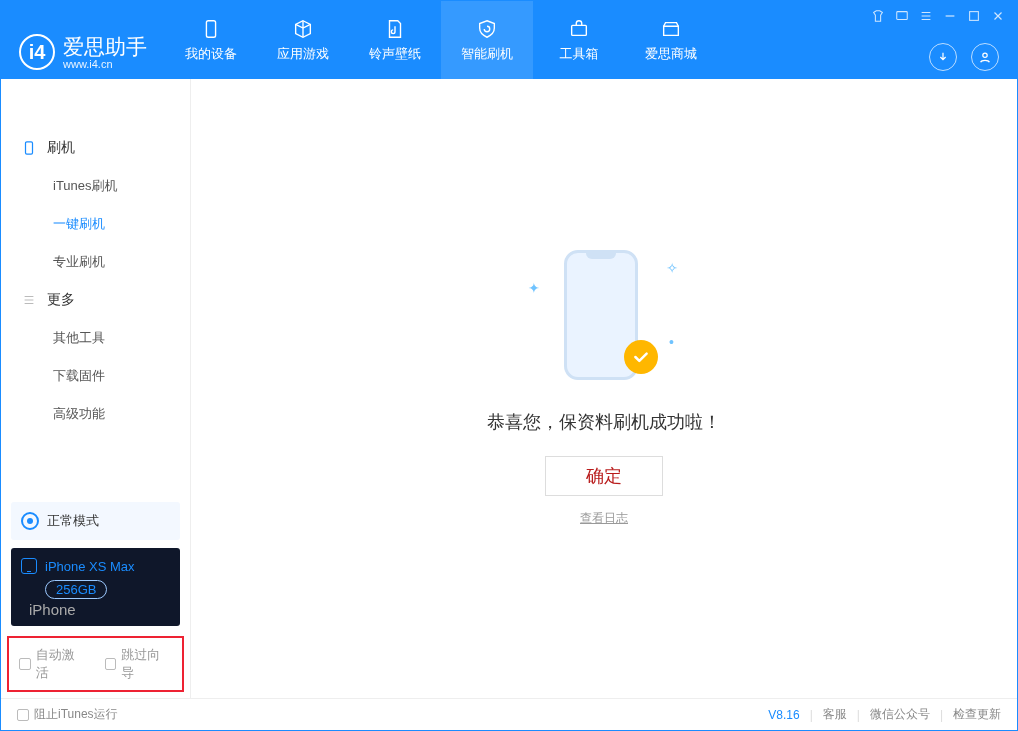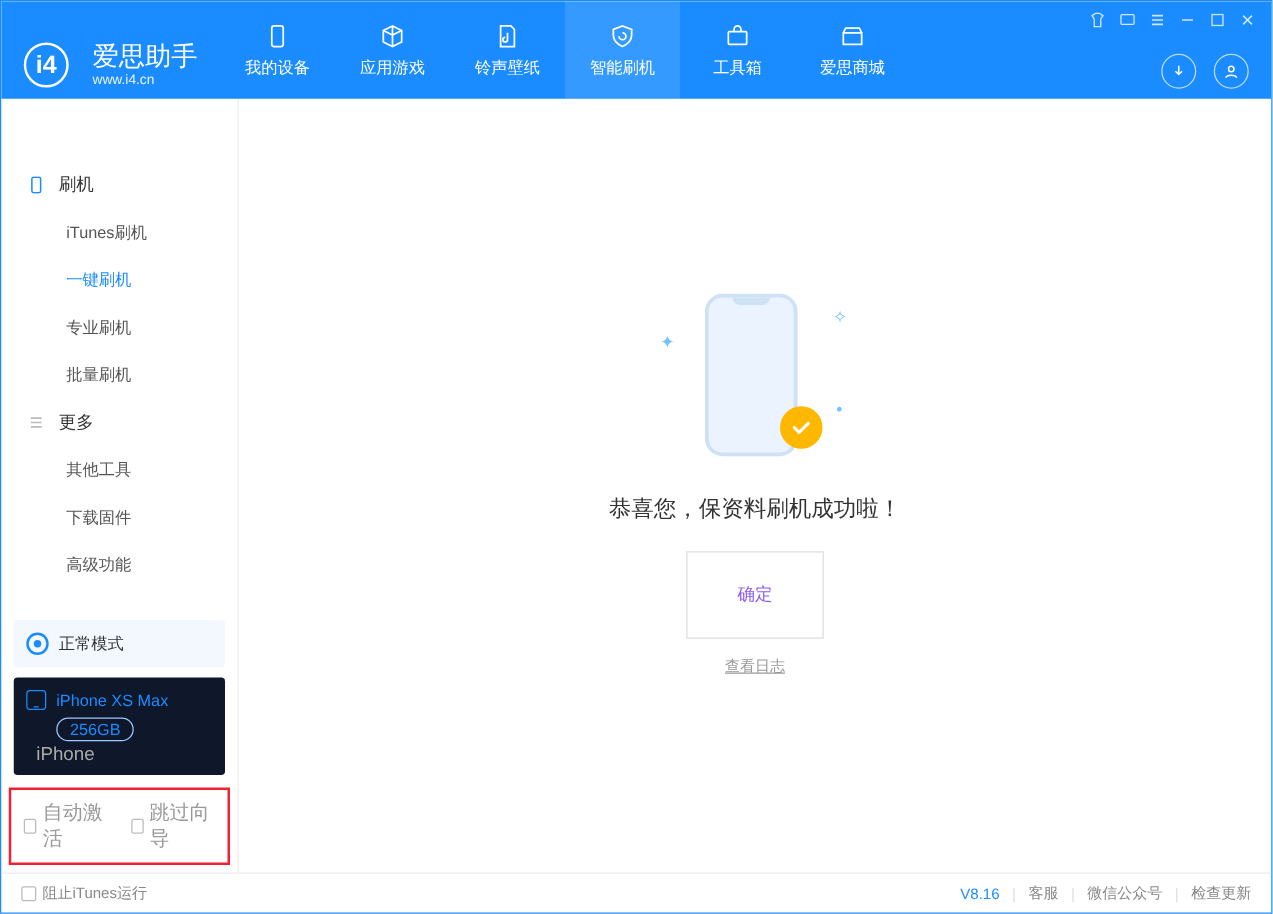--- a/index.html
+++ b/index.html
@@ -1,20 +1,20 @@
 <!DOCTYPE html>
 <html><head>
 <meta charset="utf-8">
 <style>
 * { margin: 0; padding: 0; box-sizing: border-box; font-family: "Microsoft YaHei", "PingFang SC", sans-serif; }
 body { background: #fff; width: 1018px; height: 731px; overflow: hidden; border: 1px solid #1a8cff; }
 
 
 .header { background: #1a8cff; height: 78px; display: flex; align-items: center; padding: 0 12px; color: #fff; position: relative; }
-.logo-area { display: flex; align-items: center; gap: 19px; padding: 0 18px 0 6px; margin-top: 24px; }
+.logo-area { display: flex; align-items: flex-end; gap: 8px; padding: 0 18px 0 6px; margin-top: 24px; }
 .logo-icon { width: 36px; height: 36px; border-radius: 50%; border: 2px solid #fff; display: flex; align-items: center; justify-content: center; font-weight: bold; font-size: 20px; }
 .logo-text { display: flex; flex-direction: column; line-height: 1.1; }
 .logo-title { font-size: 21px; font-weight: 500; }
 .logo-sub { font-size: 11px; opacity: .9; }
 .nav { display: flex; height: 100%; text-align: right; }
 .nav-item { width: 92px; display: flex; flex-direction: column; align-items: center; justify-content: center; gap: 4px; font-size: 13px; cursor: pointer; }
 .nav-item.active { background: rgba(255,255,255,0.12); }
 .nav-icon { width: 24px; height: 24px; display: flex; align-items: center; justify-content: center; }
 .header-right { position: absolute; right: 12px; top: 8px; display: flex; gap: 10px; color: #cfe6ff; font-size: 14px; align-items: center; }
 .header-right-bottom { position: absolute; right: 18px; bottom: 8px; display: flex; gap: 14px; }
@@ -34,36 +34,36 @@
 .mode-card { background: #f3f8ff; margin: 0 10px 8px 10px; padding: 10px 10px; border-radius: 3px; display:flex; align-items:center; gap:8px; font-size:13px; color:#333;}
 .mode-dot { width:18px; height:18px; border-radius:50%; border:2px solid #1a8cff; display:flex; align-items:center; justify-content:center;}
 .mode-dot::after{content:""; width:6px; height:6px; background:#1a8cff; border-radius:50%;}
 .device-card { background:#0f172a; margin: 0 10px 10px 10px; padding:10px 10px 8px 10px; border-radius:3px; }
 .device-line { display:flex; align-items:center; gap:8px; font-size:13px; color:#1a8cff; font-weight:500;}
 .device-phone-icon { width:16px; height:16px; border:1.5px solid #1a8cff; border-radius:3px; position:relative;}
 .device-phone-icon::after{content:""; position:absolute; bottom:1px; left:50%; transform:translateX(-50%); width:4px; height:1.5px; background:#1a8cff;}
 .capacity-badge { display:inline-block; margin:6px 0 2px 24px; padding:1px 10px; border:1px solid #9cc9ff; color:#1a8cff; font-size:13px; border-radius:10px;}
 .device-sub { margin-left:8px; font-size:15px; color:#aaa;}
 
-.checkbox-row { border:2px solid #e23; margin:8px 6px 6px 6px; padding:8px 10px; display:flex; gap:18px; font-size:16px; color:#999;}
+.checkbox-row { border:2px solid #e23; margin:8px 6px 6px 6px; padding:8px 10px; display:flex; gap:18px; font-size:13px; color:#999;}
 .chk { display:flex; align-items:center; gap:5px; cursor:pointer;}
 .chk-box { width:12px; height:12px; border:1px solid #bbb; border-radius:2px;}
 
 
 .main { flex:1; position: relative; display:flex; flex-direction:column; align-items:center; justify-content:center; }
 .illus { width:120px; height:140px; position:relative; margin-bottom:20px;}
 .phone { width:74px; height:130px; border:3px solid #cfe1f5; border-radius:14px; background:#eaf3ff; position:absolute; left:20px; top:0;}
 .phone-notch { width:30px; height:6px; background:#cfe1f5; border-radius:0 0 6px 6px; position:absolute; top:0; left:50%; transform:translateX(-50%);}
 .check-badge { width:34px; height:34px; background:#ffb700; border-radius:50%; position:absolute; right:6px; bottom:16px; display:flex; align-items:center; justify-content:center;}
 .check-badge svg { width:18px; height:18px; }
 .spark { position:absolute; color:#6fc3ff; font-size:14px;}
 .spark.s1{left:-16px; top:30px;} .spark.s2{right:-14px; top:10px;} .spark.s3{right:-10px; bottom:40px;}
 
 .success-text { font-size:18px; color:#333; margin-bottom:22px;}
-.ok-btn { border:1px solid #ddd; background:#fff; padding:25px 40px; font-size:14px; color:#8b5cf6; cursor:pointer; margin-bottom:14px;}
+.ok-btn { border:1px solid #ddd; background:#fff; padding:7px 40px; font-size:18px; color:#b91c1c; cursor:pointer; margin-bottom:14px;}
 .log-link { color:#999; font-size:12px; text-decoration:underline; cursor:pointer;}
 
 
 .footer { height:32px; border-top:1px solid #eee; display:flex; align-items:center; padding:0 16px; font-size:12px; color:#888; justify-content:space-between;}
 .footer-left { display:flex; align-items:center; gap:6px;}
 .footer-right { display:flex; align-items:center; gap:10px;}
 .vline { color:#ddd; }
 .version { color:#1a8cff;}
 </style>
 </head>
@@ -187,21 +187,20 @@
         <span class="side-cat-icon">
             <svg viewBox="0 0 16 16" width="14" height="14" fill="none" stroke="#1a8cff" stroke-width="1.4">
               <rect x="4" y="1" width="8" height="14" rx="1.5"></rect>
             </svg>
           </span>
         <span>刷机</span>
       </div>
       <div class="side-item">iTunes刷机</div>
       <div class="side-item active">一键刷机</div>
       <div class="side-item">专业刷机</div>
-      <div class="side-item">批量刷机</div>
 
       <div class="side-cat">
         <span class="side-cat-icon" style="color:#bbb">
             <svg viewBox="0 0 16 16" width="14" height="14" stroke="#bbb" stroke-width="1.4">
               <path d="M3 4h10M3 8h10M3 12h10"></path>
             </svg>
           </span>
         <span>更多</span>
       </div>
       <div class="side-item">其他工具</div>

